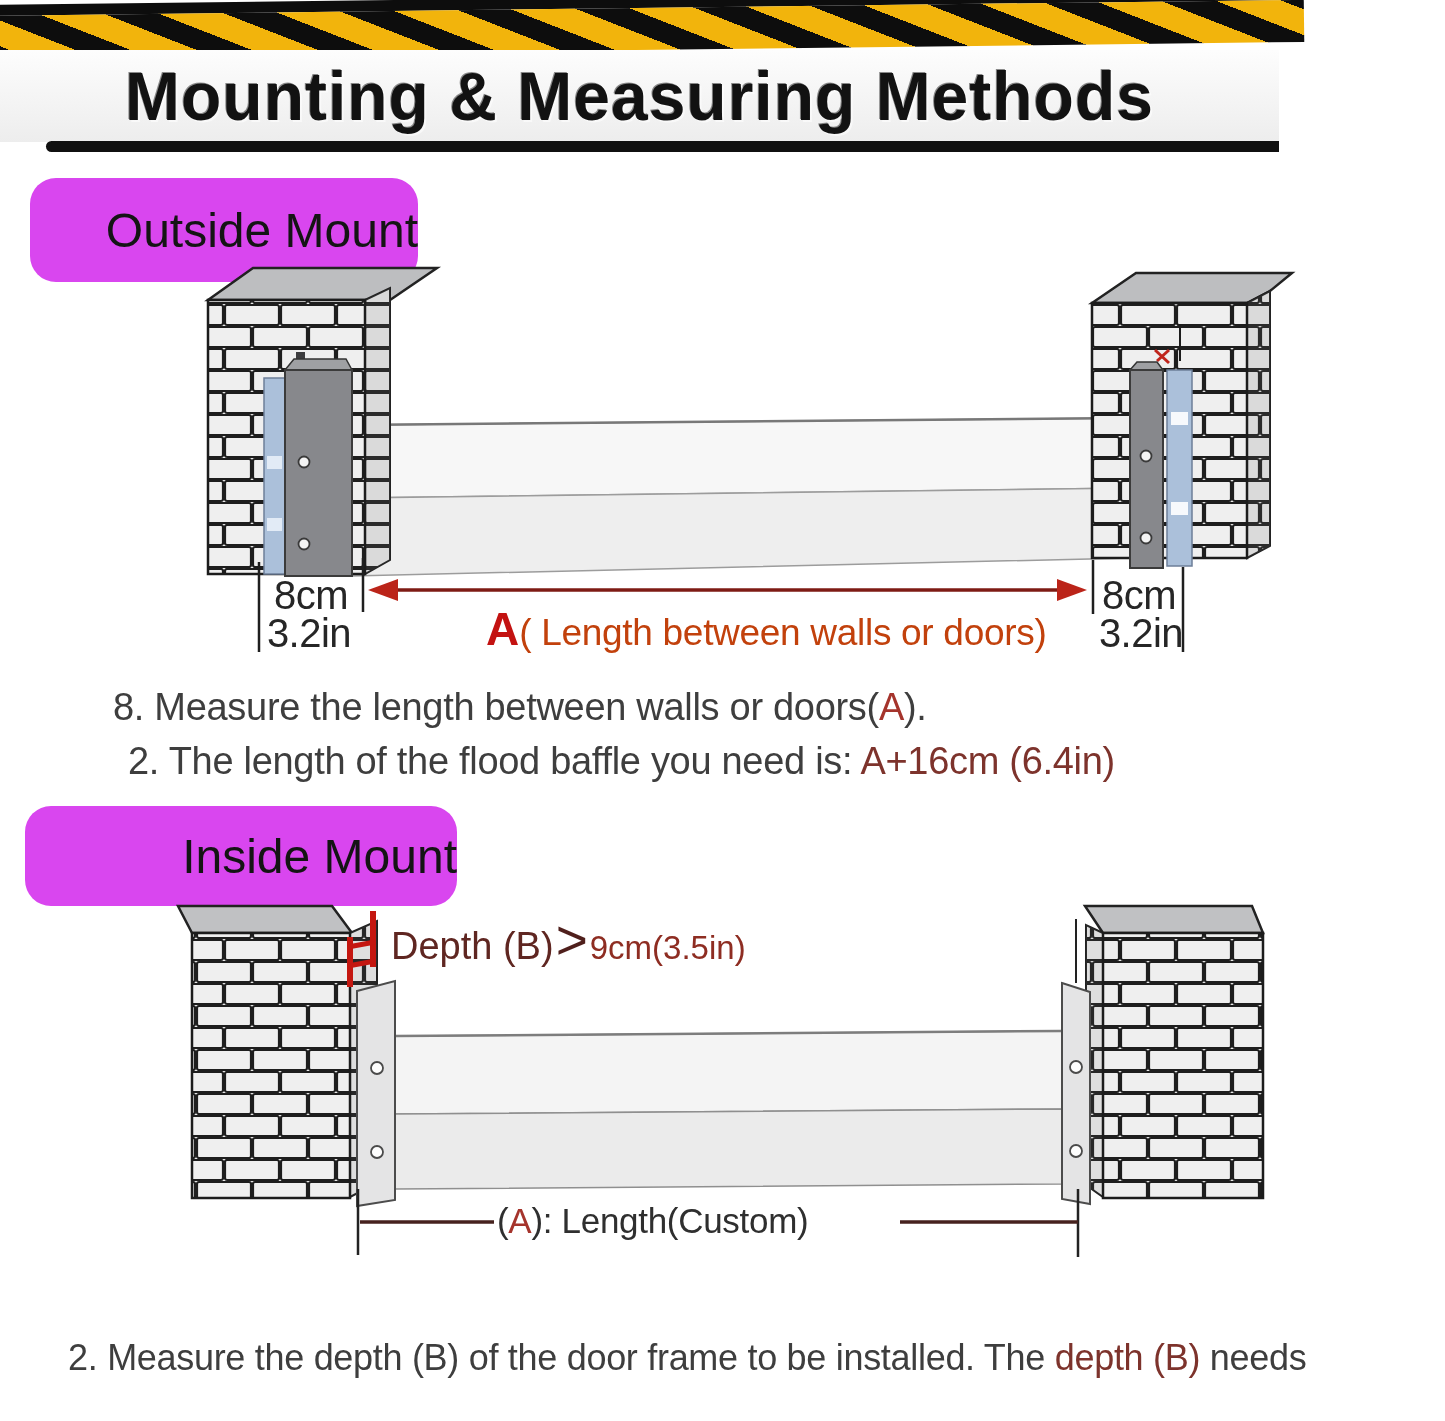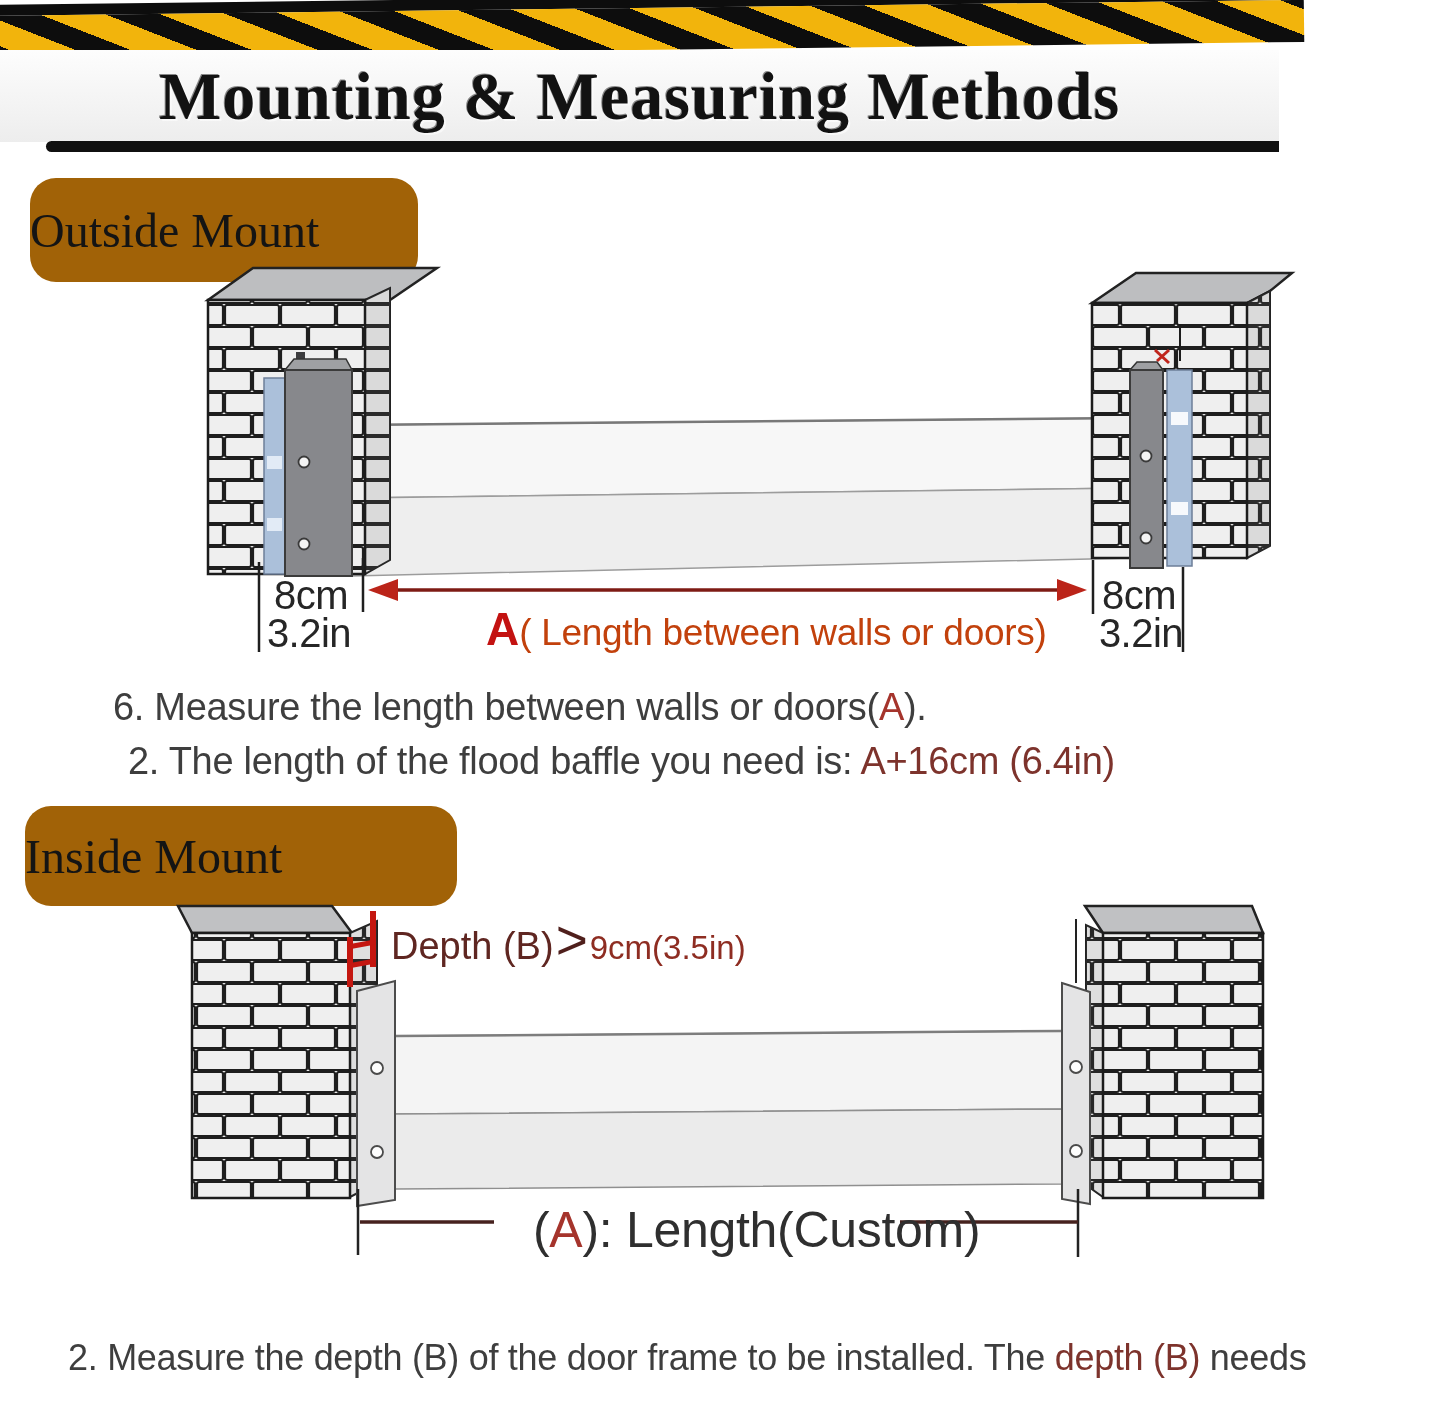--- a/index.html
+++ b/index.html
@@ -14,48 +14,48 @@
       background:repeating-linear-gradient(22deg,#0d0d0d 0 20px,#f2b40c 20px 44px);}
   .title-band{position:absolute;left:0;right:0;top:50px;height:92px;
       background:linear-gradient(#fdfdfd,#ededed);
       display:flex;align-items:center;justify-content:center;}
   .page-title{font-size:66px;font-weight:bold;color:#121212;letter-spacing:1px;
       text-shadow:2px 2px 0 rgba(255,255,255,.55), -1px -1px 0 rgba(0,0,0,.45);
       white-space:nowrap;transform:scaleY(1.04);}
   .header-bottom-bar{position:absolute;left:46px;right:0;top:141px;height:11px;
       background:#101010;border-radius:6px 0 0 6px;}
   
-  .badge{position:absolute;background:#a16207;border-radius:26px;
-      display:flex;align-items:center;justify-content:flex-start;
-      color:#141414;font-size:48px;white-space:nowrap;font-family:Liberation Serif, serif;}
+  .badge{position:absolute;background:#d946ef;border-radius:26px;
+      display:flex;align-items:center;justify-content:flex-end;
+      color:#141414;font-size:48px;white-space:nowrap;}
   .badge-outside{left:30px;top:178px;width:388px;height:104px;}
   .badge-inside{left:25px;top:806px;width:432px;height:100px;}
   
   .dim-text{position:absolute;font-size:40px;color:#262626;text-align:center;
       white-space:nowrap;letter-spacing:-0.5px;}
   .arrow-label{position:absolute;left:486px;top:602px;display:flex;align-items:baseline;white-space:nowrap;}
   .arrow-label .big-a{font-size:46px;font-weight:bold;color:#c31211;}
   .arrow-label .rest{font-size:37px;color:#c2410c;letter-spacing:-0.3px;}
   .steps{font-size:38px;letter-spacing:-0.3px;color:#3e3e3e;white-space:nowrap;}
   .steps-bottom{font-size:36px;}
   .red-a{color:#a5342c;}
   .maroon{color:#7d332c;}
   .depth-label{position:absolute;left:391px;top:913px;display:flex;align-items:baseline;white-space:nowrap;}
   .depth-label .d1{font-size:38px;color:#5f2621;}
   .depth-label .gt{font-size:55px;color:#4f1f1c;line-height:1;padding:0 2px;}
   .depth-label .d2{font-size:33px;color:#8e2d22;}
-  .length-label{position:absolute;left:497px;top:1201px;font-size:50px;color:#2f2f2f;white-space:nowrap;letter-spacing:-0.3px;margin-left:36px;}
+  .length-label{position:absolute;left:497px;top:1201px;font-size:35px;color:#2f2f2f;white-space:nowrap;letter-spacing:-0.3px;}
   svg{display:block;}
 </style>
 </head>
 <body>
 
 <div id="stage">
 
-  <div class="abs" style="left:0;top:0;width:1279px;height:153px;font-family:Liberation Serif, serif;">
+  <div class="abs" style="left:0;top:0;width:1279px;height:153px;">
     <div class="hazard-wrap">
       <div class="hazard-topbar"></div>
       <div class="hazard-stripes"></div>
     </div>
     <div class="title-band">
       <div class="page-title">Mounting &amp; Measuring Methods</div>
     </div>
     <div class="header-bottom-bar"></div>
   </div>
 
@@ -140,21 +140,21 @@
   <div class="dim-text" style="left:256px;top:611px;width:106px;">3.2in</div>
   <div class="dim-text" style="left:1096px;top:573px;width:86px;">8cm</div>
   <div class="dim-text" style="left:1094px;top:611px;width:94px;">3.2in</div>
 
   <div class="arrow-label">
     <span class="big-a">A</span>
     <span class="rest">( Length between walls or doors)</span>
   </div>
 
   <div class="abs steps" style="left:113px;top:686px;">
-    <span>6. Measure the length between walls or doors(</span><span class="red-a">A</span><span>).</span>
+    <span>8. Measure the length between walls or doors(</span><span class="red-a">A</span><span>).</span>
   </div>
   <div class="abs steps" style="left:128px;top:740px;">
     <span>2. The length of the flood baffle you need is: </span><span class="maroon">A+16cm (6.4in)</span>
   </div>
 
   <div class="badge badge-inside">
     <span>Inside Mount</span>
   </div>
 
   <svg class="abs" style="left:0;top:895px;" width="1445" height="370" viewBox="0 0 1445 370">

